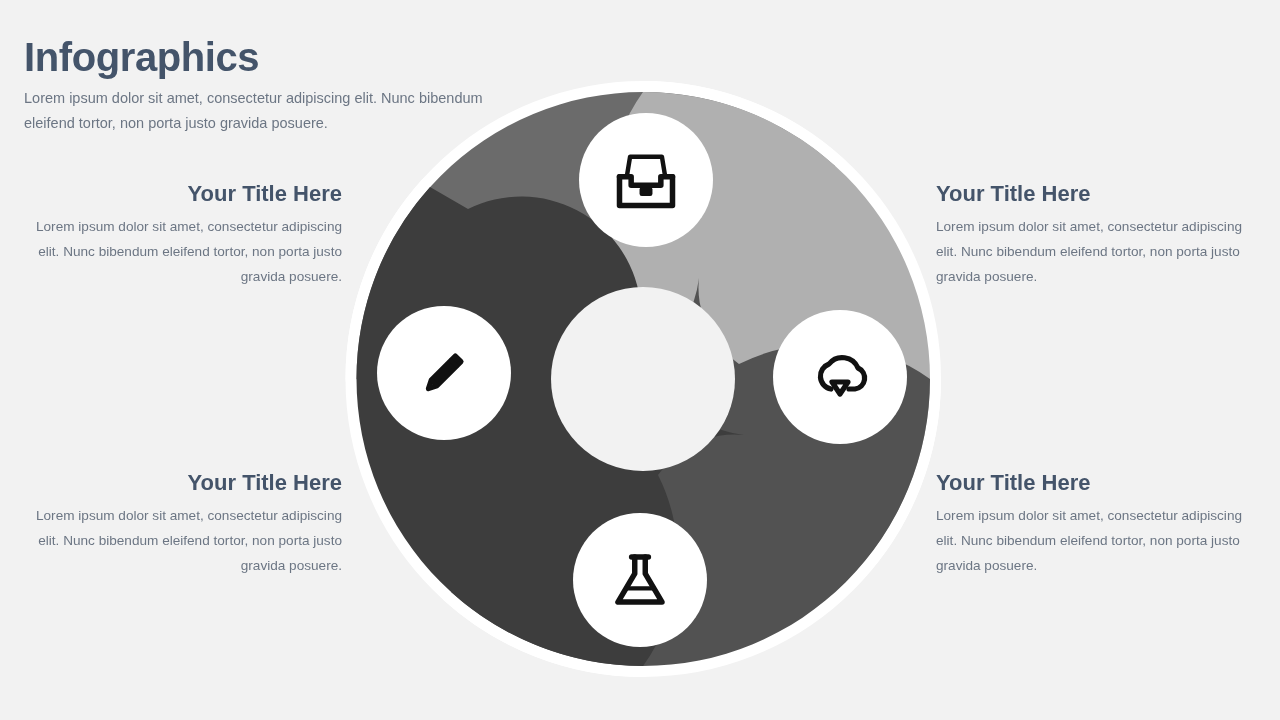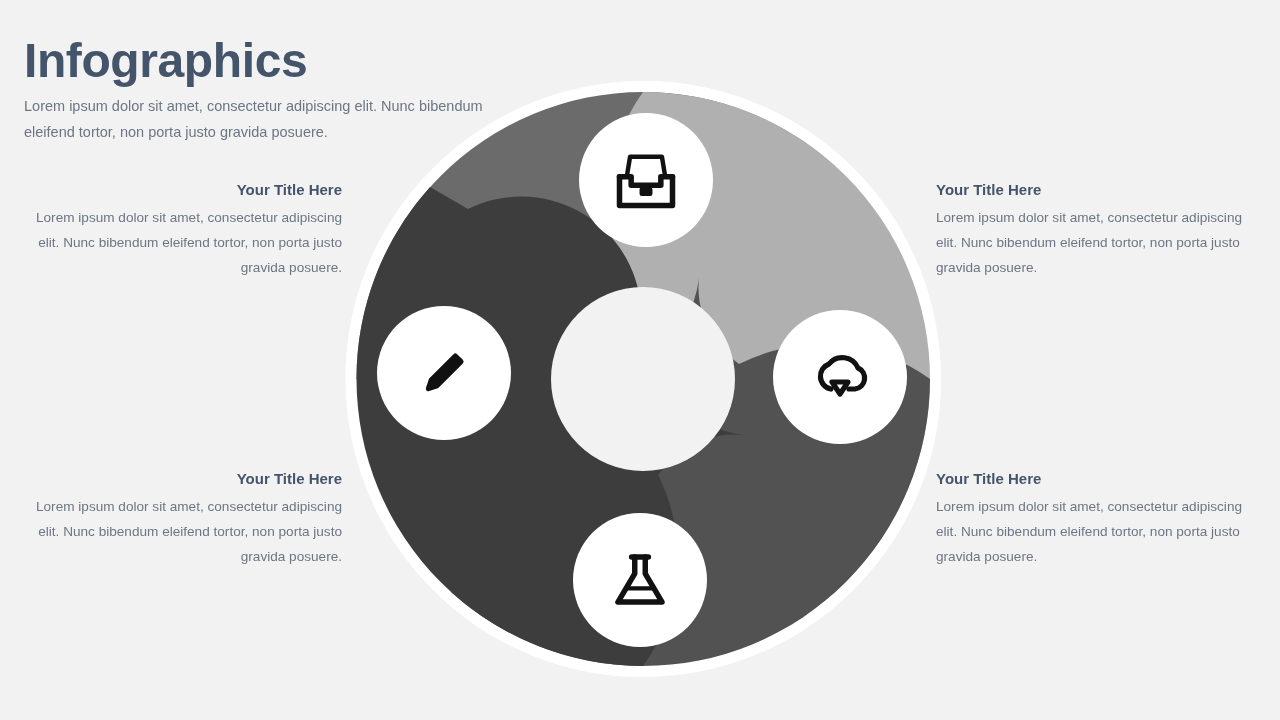--- a/index.html
+++ b/index.html
@@ -26,42 +26,42 @@
 
   
   #header {
     position: absolute;
     left: 24px;
     top: 36px;
     width: 560px;
   }
   #page-title {
     margin: 0;
-    font-size: 48px;
+    font-size: 40px;
     font-weight: bold;
     line-height: 1.05;
     color: #44546a;
     letter-spacing: -0.4px;
   }
   #page-subtitle {
     margin: 8px 0 0 0;
     font-size: 14.5px;
     line-height: 1.75;
     color: #6c7684;
     max-width: 500px;
   }
 
   
   .text-block {
     position: absolute;
     width: 306px;
   }
   .text-block .tb-title {
     margin: 0 0 5px 0;
-    font-size: 15px;
+    font-size: 22px;
     font-weight: bold;
     color: #44546a;
     line-height: 1.3;
   }
   .text-block .tb-body {
     margin: 0;
     font-size: 13.6px;
     line-height: 1.85;
     color: #6c7684;
   }

